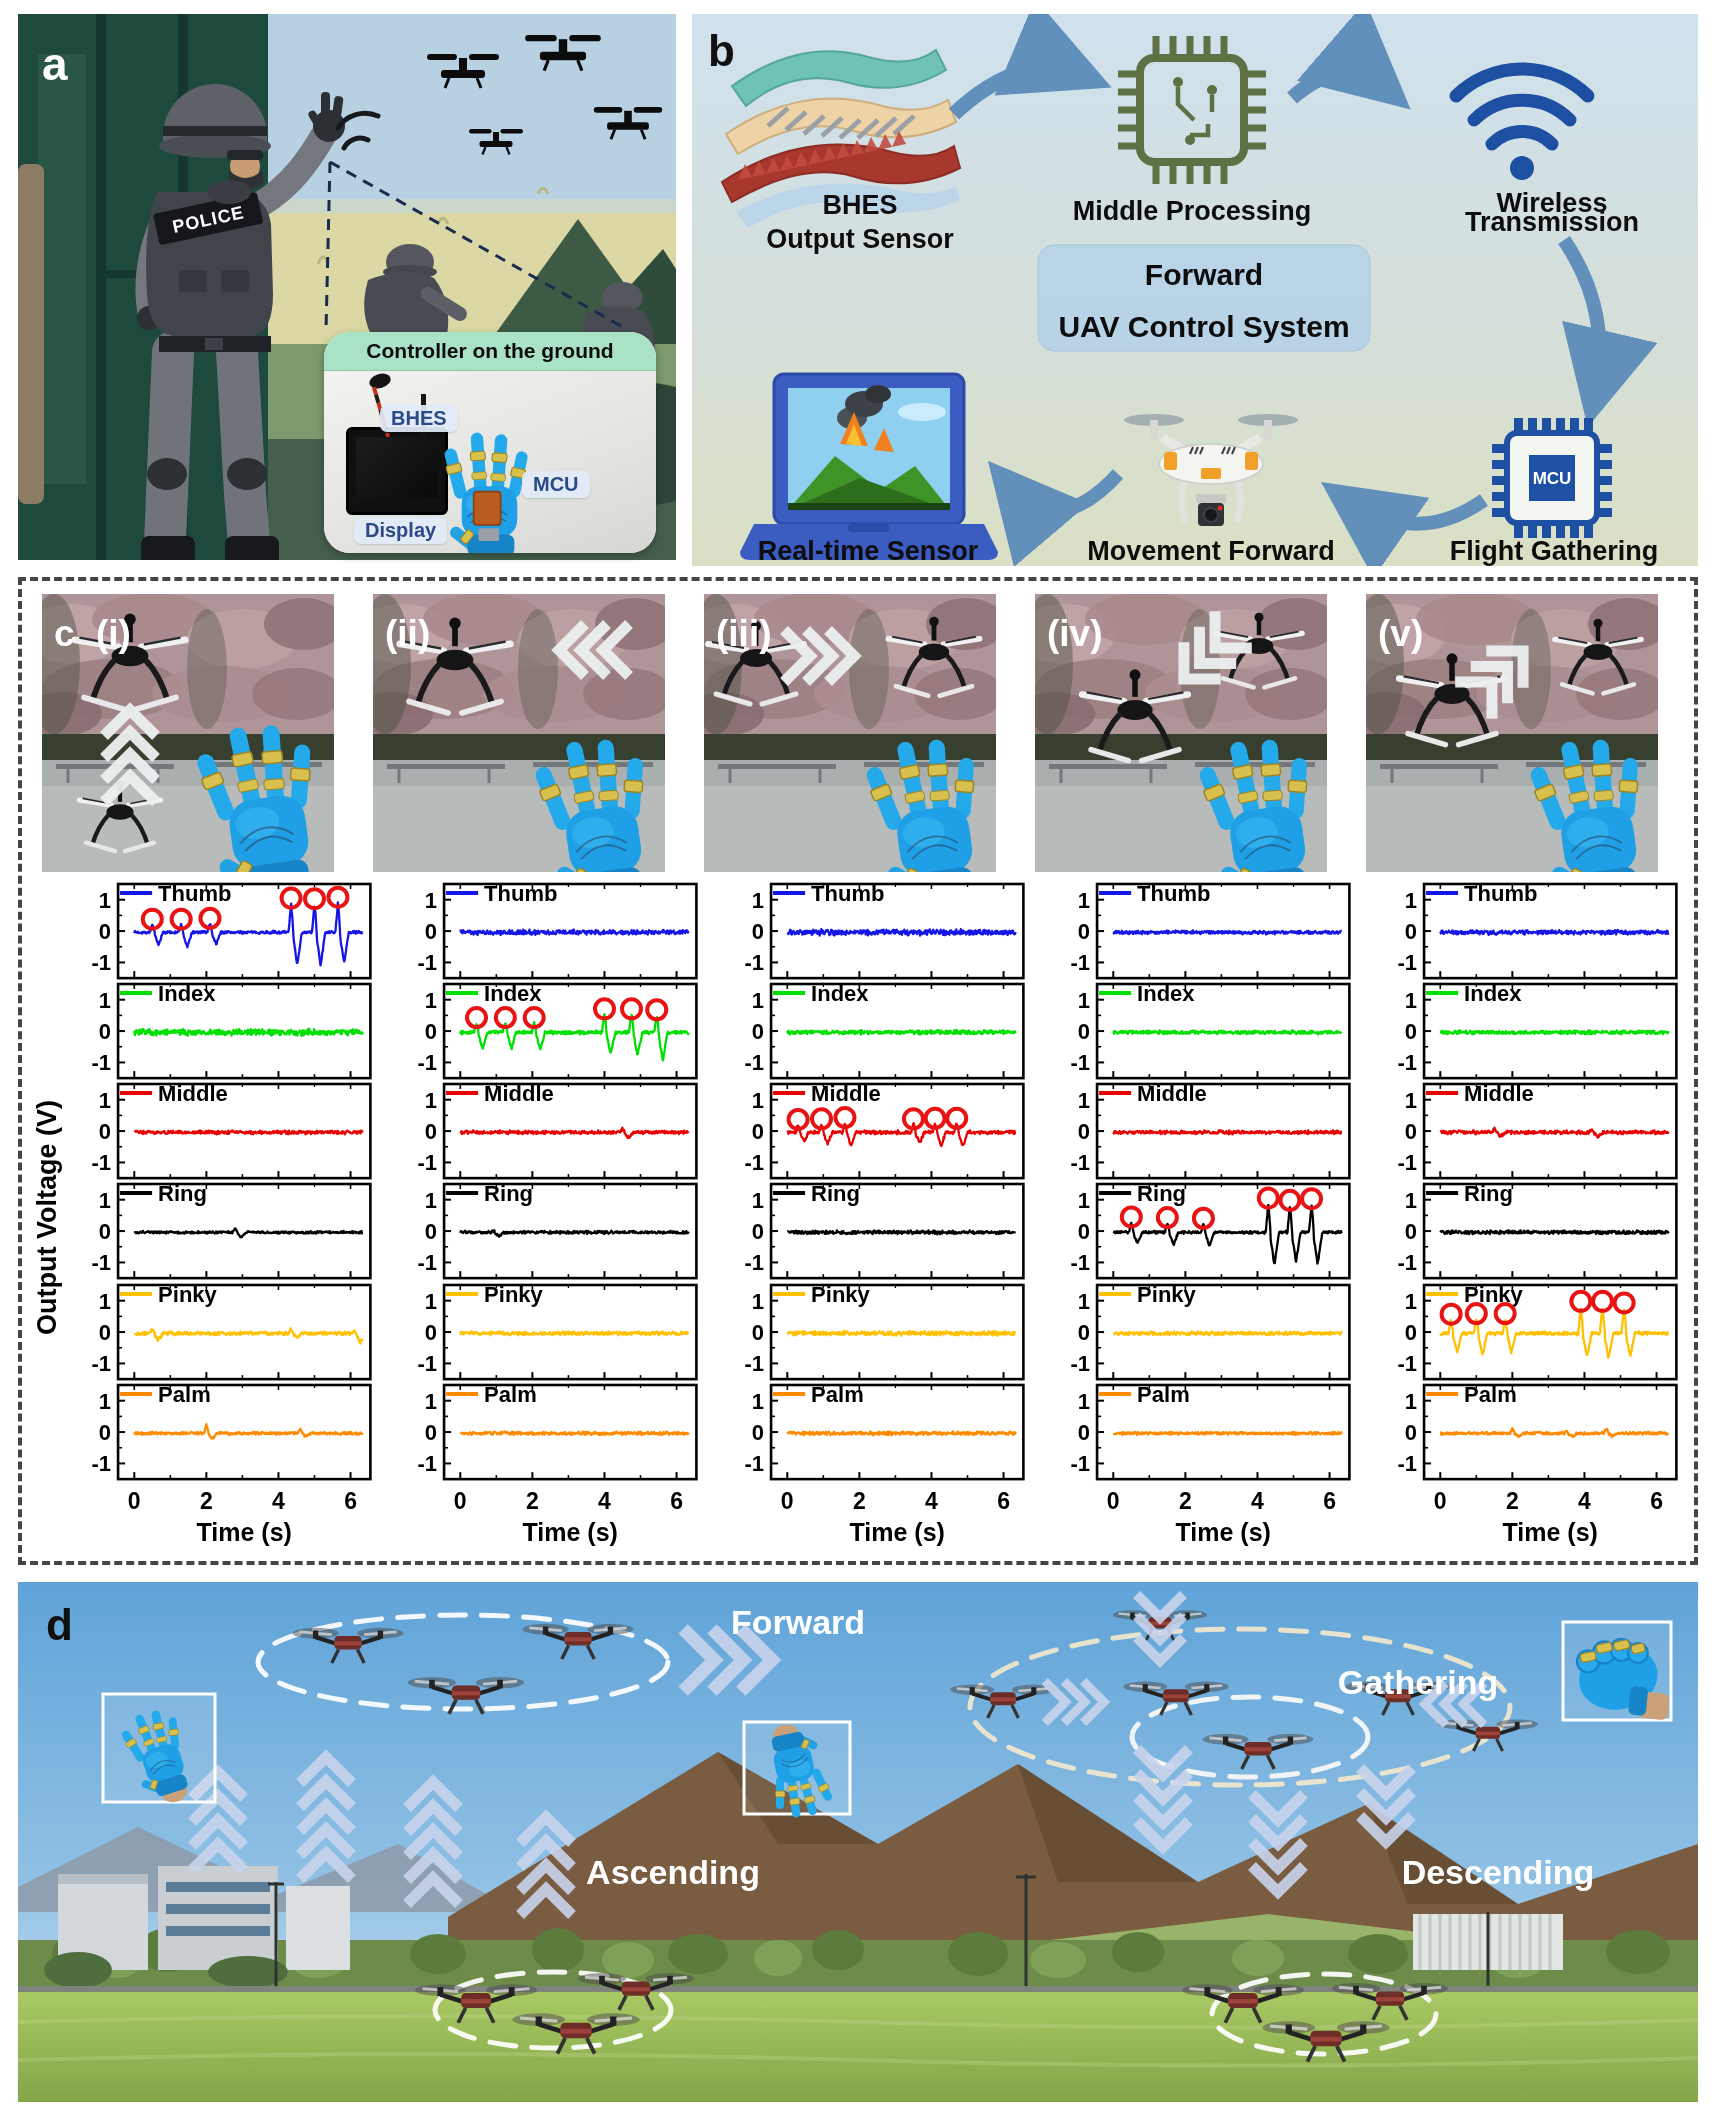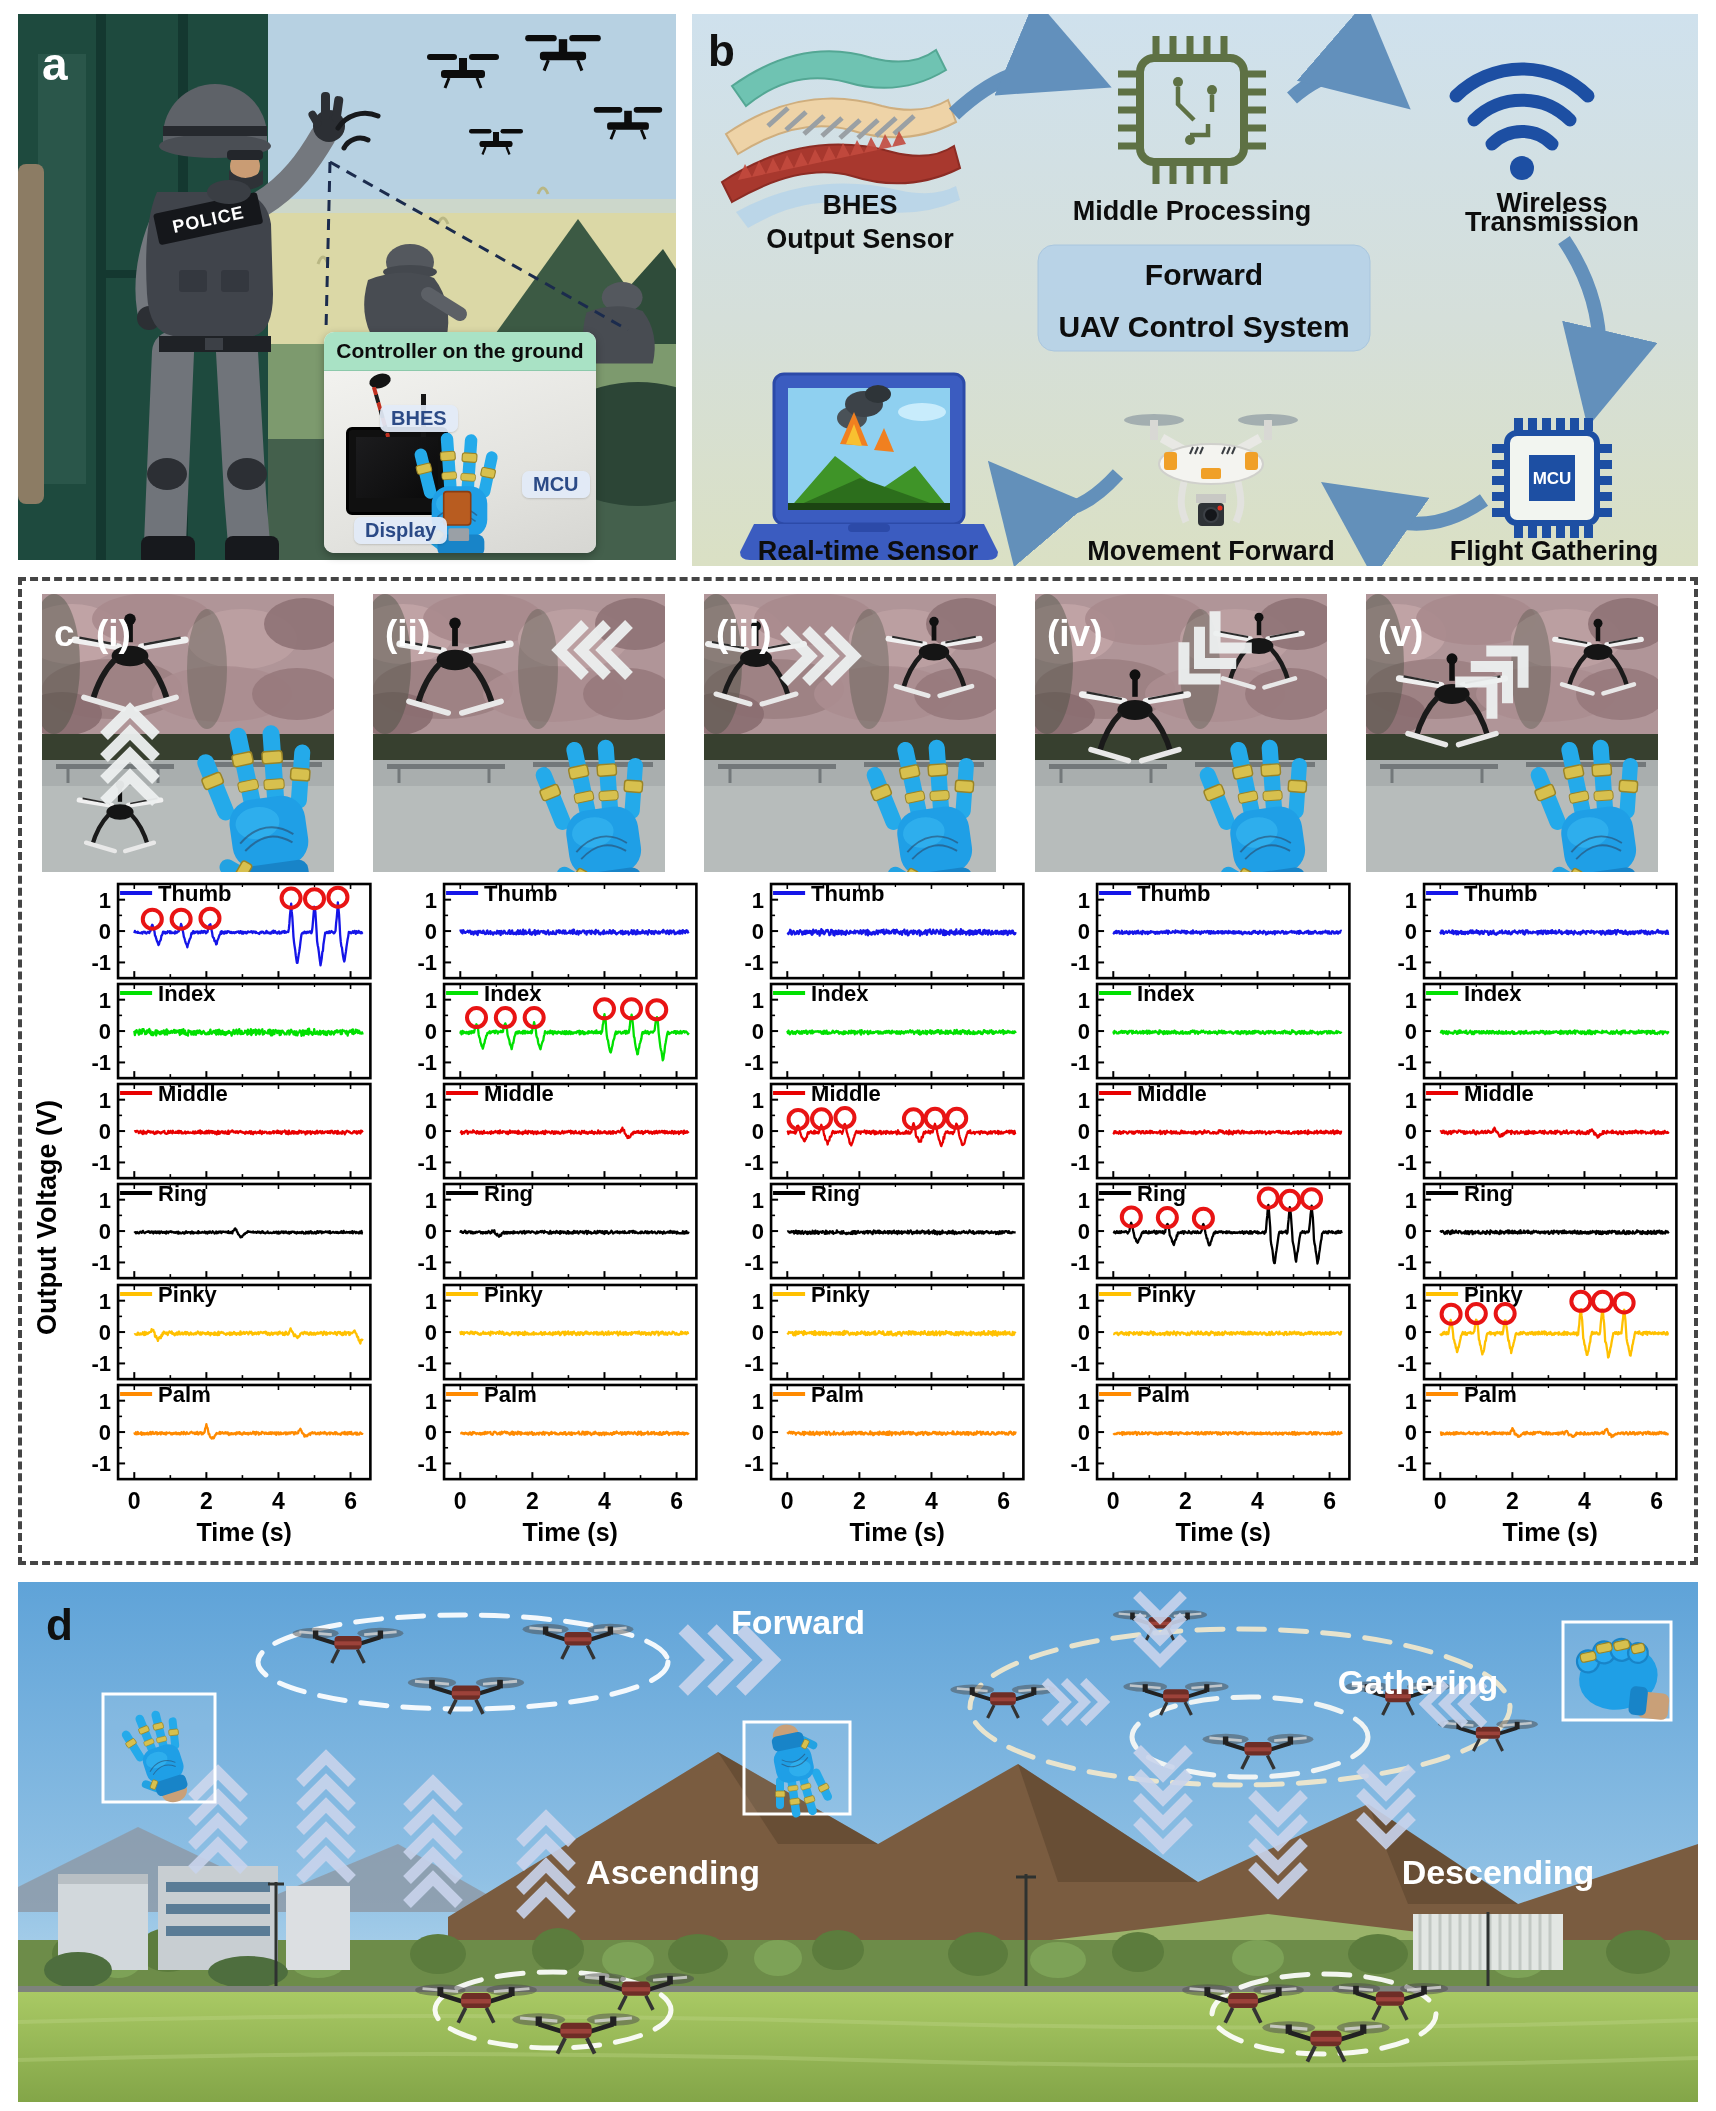--- a/index.html
+++ b/index.html
@@ -9,21 +9,21 @@
   #panelB{left:692px;top:14px;width:1006px;height:552px}
   #panelC{left:18px;top:577px;width:1680px;height:988px;border:4px dashed #454545;box-sizing:border-box}
   #panelD{left:18px;top:1582px;width:1680px;height:520px}
   #panelA svg,#panelD svg{display:block;width:100%;height:100%}
   #pbsvg{display:block;width:100%;height:100%}
   
   .pbl{position:absolute;font-weight:700;color:#0d0d0d;white-space:nowrap;transform:translateX(-50%);font-size:27px}
   .pbl.big{font-size:30px}
   #blabel{position:absolute;left:16px;top:12px;font-weight:700;font-size:44px;color:#111}
   
-  #insetCard{position:absolute;left:306px;top:318px;width:272px;height:221px;background:#fbfbfa;border-radius:10px;box-shadow:0 3px 8px rgba(0,0,0,.3);overflow:hidden}
+  #insetCard{position:absolute;left:306px;top:318px;width:332px;height:221px;background:#fbfbfa;border-radius:26px;box-shadow:0 3px 8px rgba(0,0,0,.3);overflow:hidden}
   #insetHead{height:38px;background:#a9e2c5;display:flex;align-items:center;justify-content:center;font-weight:700;font-size:21px;color:#0c0c0c;border-bottom:1px solid #8cc9ab}
   #insetBody{position:relative;height:183px;background:linear-gradient(160deg,#f2f2ef 0%,#e3e3df 60%,#d6d6d2 100%)}
   .badge{position:absolute;background:rgba(226,235,248,.93);border-radius:7px;color:#2b4a86;font-weight:700;font-size:20px;padding:2px 11px;box-shadow:0 1px 2px rgba(0,0,0,.15)}
   #monitor{position:absolute;left:22px;top:56px;width:96px;height:82px;background:#101010;border-radius:6px;border:3px solid #000}
   #monitor .scr{position:absolute;left:7px;top:7px;right:7px;bottom:14px;background:linear-gradient(135deg,#1c1c1e,#0a0a0a)}
   #ant1{position:absolute;left:30px;top:-44px;width:4px;height:52px;background:repeating-linear-gradient(#c03020 0 8px,#1c1c1c 8px 16px);transform:rotate(-16deg)}
   #ant1k{position:absolute;left:20px;top:-56px;width:22px;height:14px;border-radius:50%;background:#141414;transform:rotate(-16deg)}
   #ant2{position:absolute;left:72px;top:-36px;width:5px;height:46px;background:#161616}
   #gloveIn{position:absolute;right:2px;top:18px}
   

